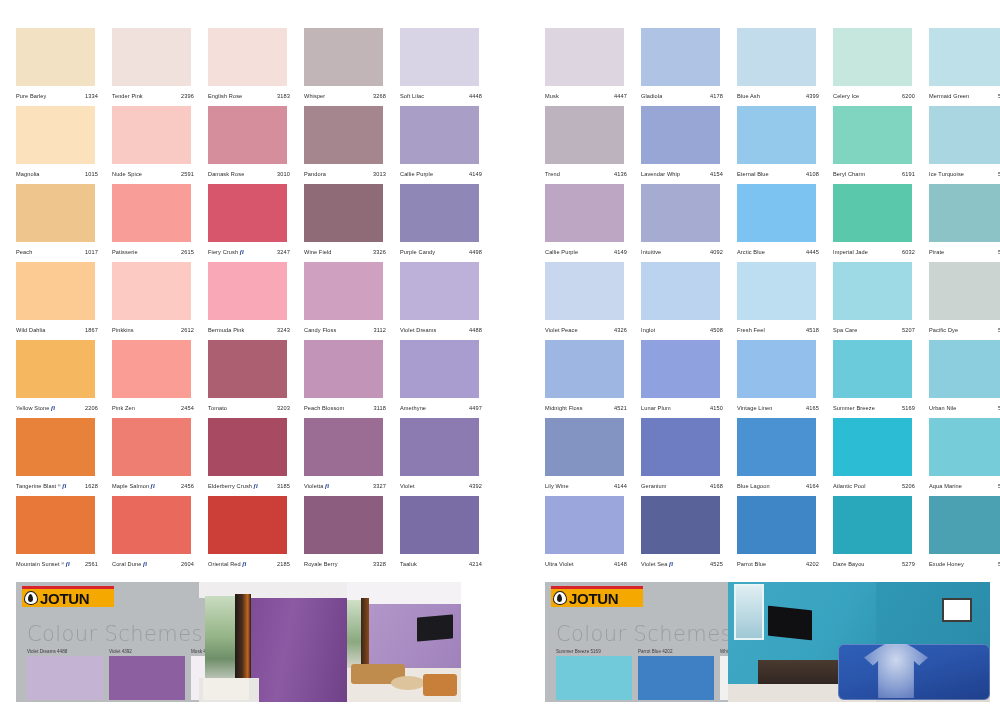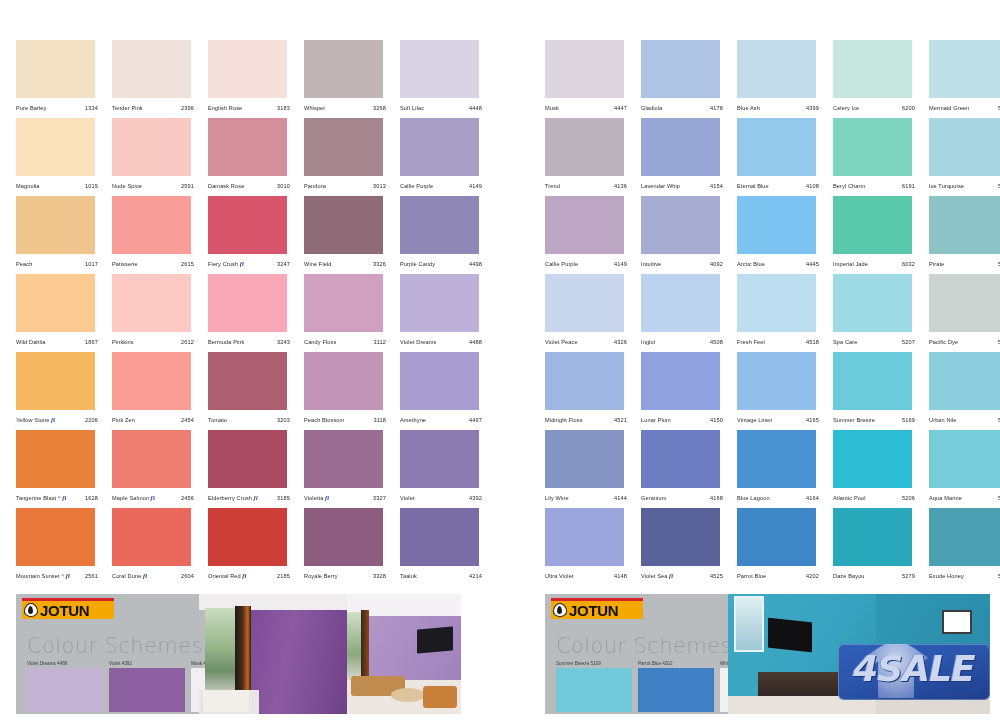--- a/index.html
+++ b/index.html
@@ -11,21 +11,21 @@
   }
   #page {
     position: relative;
     width: 1000px; height: 721px;
     background: #ffffff;
   }
 
   
   .panel {
     position: absolute;
-    top: 12px;
+    top: 0;
     width: 470px;
     height: 532px;
   }
   #panel-left  { left: 16px; }
   #panel-right { left: 545px; }
 
   
   .swatch-grid {
     position: absolute;
     top: 28px;
@@ -1045,16 +1045,15 @@
           <div class="pd-wall"></div>
             <div class="pd-frame"></div>
             <div class="pd-floor"></div>
         </div>
       </div>
     </div>
   </div>
 
   <div id="watermark">
     <div class="wm-shirt"></div>
-    <div class="wm-text">4SALE</div>
   </div>
 
 </div>
 
 </body></html>

